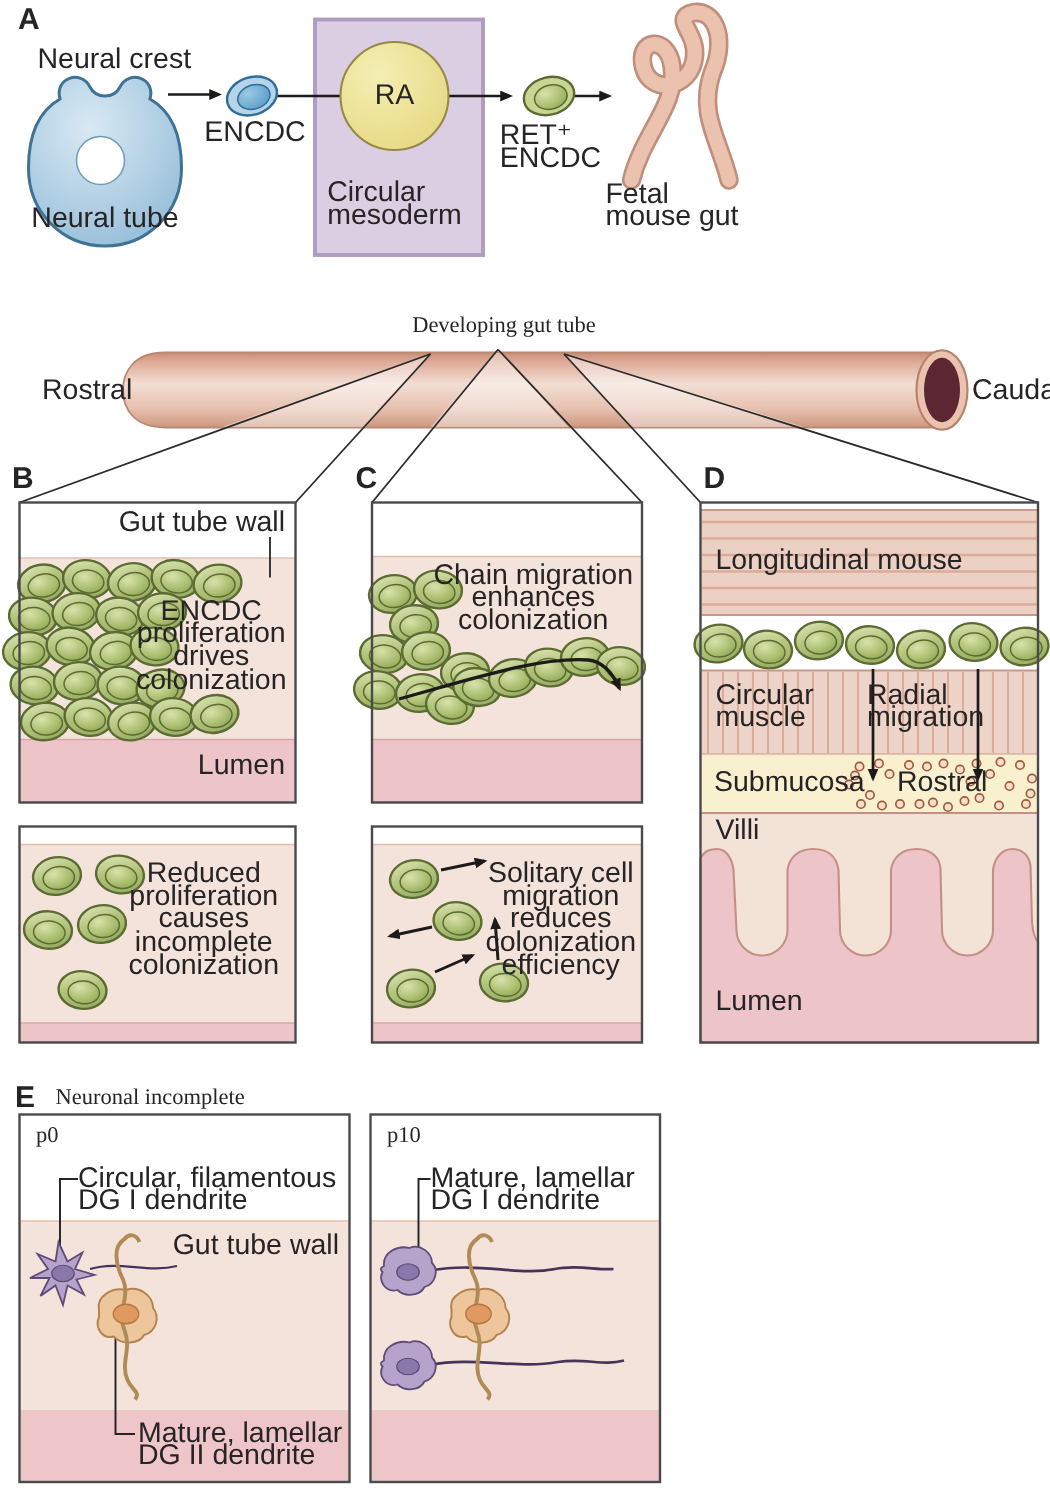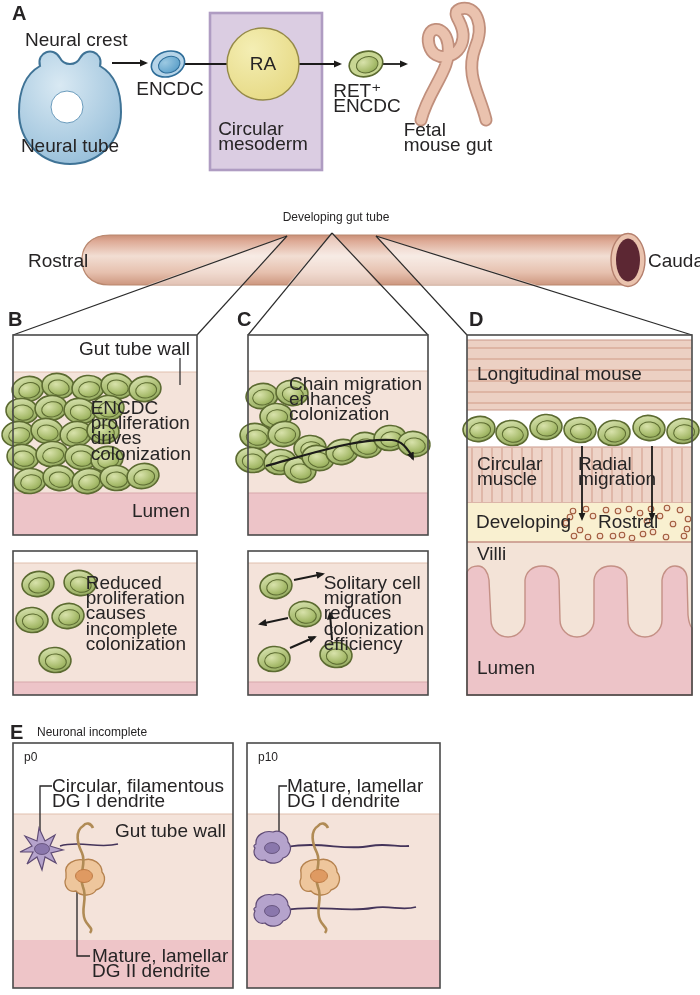--- a/index.html
+++ b/index.html
@@ -1,23 +1,23 @@
 <!DOCTYPE html>
 <html><head>
 <meta charset="utf-8">
 <style>
   html,body{margin:0;padding:0;background:#ffffff;}
   #fig{position:relative;width:700px;height:995px;background:#ffffff;overflow:hidden;
        font-family:"Liberation Sans","DejaVu Sans",sans-serif;}
   #art{position:absolute;left:0;top:0;}
   .lbl{position:absolute;font-size:19px;line-height:15.2px;color:#262425;white-space:pre-line;}
-  .r{text-align:left;}
+  .r{text-align:center;}
   .c{text-align:left;transform:translateX(-50%);}
   .plabel{font-size:20px;font-weight:bold;line-height:20px;}
-  .m15{font-size:12px;}
+  .m15{font-size:15px;font-family:Liberation Serif, serif;}
 </style>
 </head>
 <body>
 
 <div id="fig">
 
 <svg id="art" width="700" height="995" viewBox="0 0 700 995">
   <defs>
     <linearGradient id="cellBody" x1="0" y1="0" x2="0.4" y2="1">
       <stop offset="0" stop-color="#dfe8ba"></stop>
@@ -343,21 +343,21 @@
 migration
 reduces
 colonization
 efficiency</div>
 
 <div class="lbl" style="left:477px;top:366px">Longitudinal mouse</div>
 <div class="lbl" style="left:477px;top:456px">Circular
 muscle</div>
 <div class="lbl c" style="left:617px;top:456px">Radial
 migration</div>
-<div class="lbl" style="left:476px;top:514px">Developing</div>
+<div class="lbl" style="left:476px;top:514px">Submucosa</div>
 <div class="lbl" style="left:598px;top:514px">Rostral</div>
 <div class="lbl" style="left:477px;top:546px">Villi</div>
 <div class="lbl" style="left:477px;top:660px">Lumen</div>
 
 <div class="lbl plabel" style="left:10px;top:722px">E</div>
 <div class="lbl m15" style="left:37px;top:725px">Neuronal incomplete</div>
 <div class="lbl m15" style="left:24px;top:750px">p0</div>
 <div class="lbl m15" style="left:258px;top:750px">p10</div>
 <div class="lbl" style="left:52px;top:778px">Circular, filamentous
 DG I dendrite</div>

